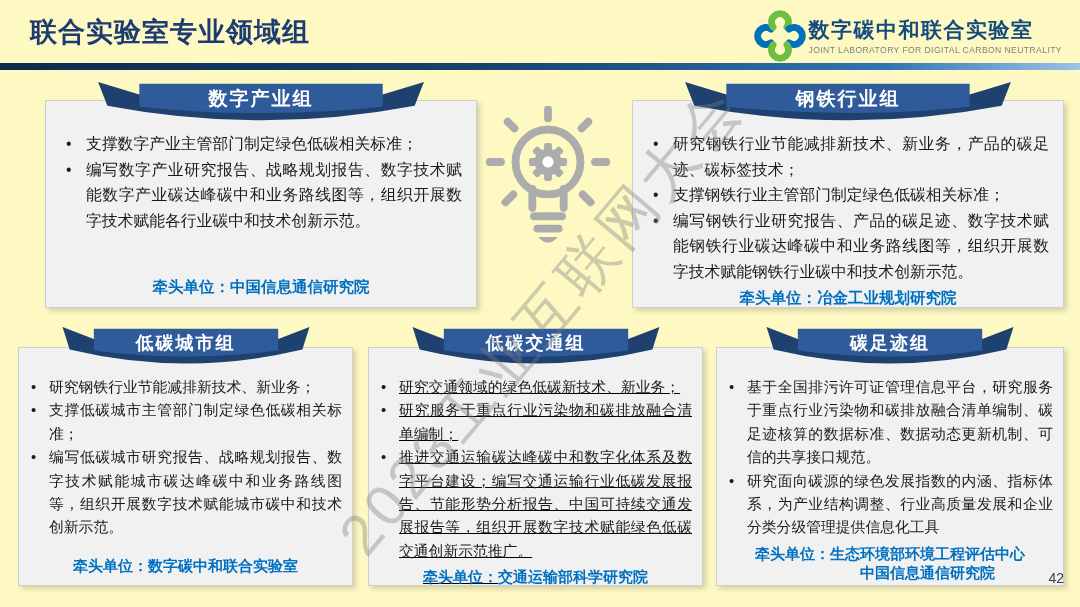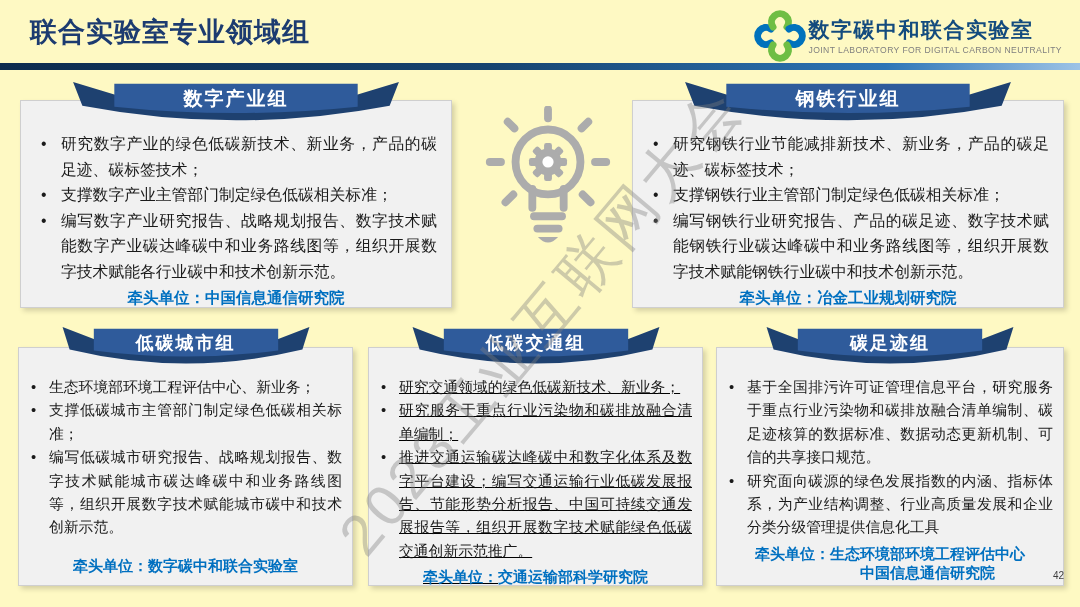--- a/index.html
+++ b/index.html
@@ -20,21 +20,21 @@
   .watermark{position:absolute;left:322px;top:522px;transform:rotate(-50deg);
     transform-origin:0 0;font-size:58px;color:rgba(125,125,125,0.38);
     letter-spacing:5px;white-space:nowrap;z-index:5;pointer-events:none;}
   .bulb-wrap{position:absolute;left:468px;top:106px;z-index:0;}
 
   
   .card{position:absolute;background:#F1F1F1;border:1px solid #CFCFCF;
     box-shadow:3px 3px 5px rgba(0,0,0,0.16);display:flex;flex-direction:column;z-index:1;}
   .card.row1{top:100px;height:206px;}
   .card.row2{top:347px;height:237px;}
-  .c1{left:20px;width:430px;align-items:center;}
+  .c1{left:45px;width:430px;align-items:center;}
   .c2{left:632px;width:430px;}
   .c3{left:18px;width:333px;}
   .c4{left:368px;width:333px;text-decoration:underline;}
   .c5{left:716px;width:346px;}
 
   .banner{position:absolute;left:50%;transform:translateX(-50%);
     display:flex;align-items:center;justify-content:center;}
   .row1 .banner{top:-19px;width:330px;height:42px;}
   .row2 .banner{top:-21px;width:250px;height:40px;}
   .banner svg{position:absolute;inset:0;width:100%;height:100%;}
@@ -49,21 +49,21 @@
   .row2 ul.bullets li{padding-left:20px;}
   ul.bullets li::before{content:"•";position:absolute;left:4px;top:0;}
   .row2 ul.bullets li::before{left:2px;}
 
   .lead{margin-top:auto;text-align:center;font-weight:bold;color:#0070C0;
     padding:4px 6px 10px 6px;font-size:15.5px;line-height:1.3;}
   .row2 .lead{font-size:15px;}
   .lead-units{display:inline-block;vertical-align:top;text-align:center;}
   .lead-units div{display:block;}
 
-  .page-number{position:absolute;right:16px;top:570px;font-size:10px;color:#3F3F3F;z-index:6;}
+  .page-number{position:absolute;right:16px;top:570px;font-size:14px;color:#3F3F3F;z-index:6;}
 </style>
 </head>
 <body>
 
 <div class="slide">
 
   <div class="page-title">联合实验室专业领域组</div>
 
   <div class="logo">
     <svg width="54" height="60" viewBox="0 0 54 60">
@@ -118,21 +118,20 @@
 
   <section class="card row1 c1">
     <div class="banner">
       <svg viewBox="0 0 320 46" preserveAspectRatio="none">
         <path d="M2,0 L66,22 L74,9 L246,9 L254,22 L318,0 L309,26 Q160,58 11,26 Z" fill="#1E4170"></path>
         <path d="M42,2 H278 V27 Q160,41 42,27 Z" fill="#2F5B9B"></path>
       </svg>
       <span class="banner-text">数字产业组</span>
     </div>
     <ul class="bullets">
-        <li>研究数字产业的绿色低碳新技术、新业务，产品的碳足迹、碳标签技术；</li>
         <li>支撑数字产业主管部门制定绿色低碳相关标准；</li>
         <li>编写数字产业研究报告、战略规划报告、数字技术赋能数字产业碳达峰碳中和业务路线图等，组织开展数字技术赋能各行业碳中和技术创新示范。</li>
       </ul>
     <div class="lead">
       <span>牵头单位：</span><span class="lead-units"><div>中国信息通信研究院</div></span>
     </div>
   </section>
 
   <section class="card row1 c2">
     <div class="banner">
@@ -154,21 +153,21 @@
 
   <section class="card row2 c3">
     <div class="banner">
       <svg viewBox="0 0 320 46" preserveAspectRatio="none">
         <path d="M2,0 L66,22 L74,9 L246,9 L254,22 L318,0 L309,26 Q160,58 11,26 Z" fill="#1E4170"></path>
         <path d="M42,2 H278 V27 Q160,41 42,27 Z" fill="#2F5B9B"></path>
       </svg>
       <span class="banner-text">低碳城市组</span>
     </div>
     <ul class="bullets">
-        <li>生态环境部环境工程评估中心、新业务；</li>
+        <li>研究钢铁行业节能减排新技术、新业务；</li>
         <li>支撑低碳城市主管部门制定绿色低碳相关标准；</li>
         <li>编写低碳城市研究报告、战略规划报告、数字技术赋能城市碳达峰碳中和业务路线图等，组织开展数字技术赋能城市碳中和技术创新示范。</li>
       </ul>
     <div class="lead">
       <span>牵头单位：</span><span class="lead-units"><div>数字碳中和联合实验室</div></span>
     </div>
   </section>
 
   <section class="card row2 c4">
     <div class="banner">

